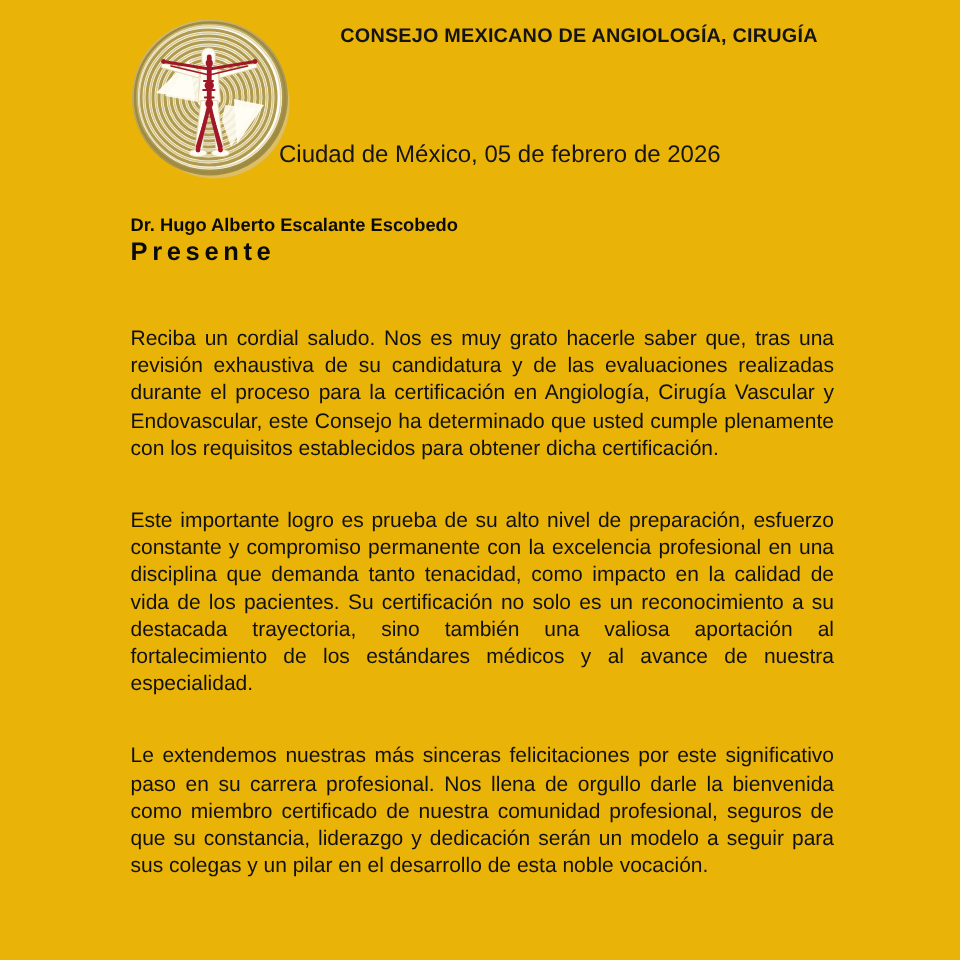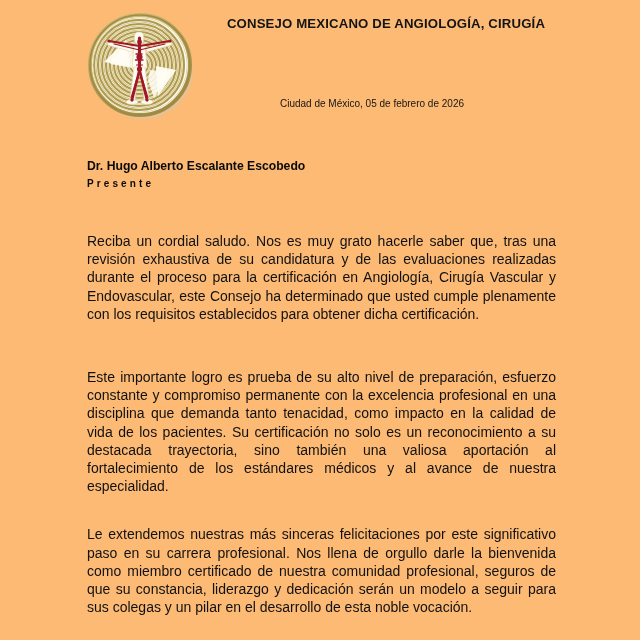--- a/index.html
+++ b/index.html
@@ -13,21 +13,21 @@
     overflow: hidden;
     font-family: "Liberation Sans", sans-serif;
     color: #000000;
     -webkit-font-smoothing: antialiased;
   }
 
   .page {
     position: relative;
     width: 640px;
     height: 640px;
-    background: #fdba74;
+    background: #eab308;
   }
 
   
   .letterhead {
     position: absolute;
     left: 0;
     top: 0;
     width: 640px;
     height: 130px;
   }
@@ -57,65 +57,65 @@
     letter-spacing: 0.15px;
     color: #141414;
   }
   .org-title .t-line { display: block; }
 
   .place-date {
     position: absolute;
     left: 186px;
     top: 96px;
     width: 372px;
-    text-align: center;
-    font-size: 10px;
+    text-align: left;
+    font-size: 16px;
     line-height: 16px;
     color: #151515;
   }
 
   
   .letter-body {
     position: absolute;
     left: 87px;
-    top: 158px;
+    top: 142px;
     width: 469px;
   }
 
   .addressee {
     margin: 0;
     padding: 0;
   }
   .addressee-name {
     display: block;
     font-size: 12.2px;
     font-weight: bold;
     line-height: 17px;
     color: #0b0b0b;
   }
   .addressee-salute {
     display: block;
-    font-size: 10px;
+    font-size: 17px;
     font-weight: bold;
     line-height: 17px;
     letter-spacing: 3.1px;
     color: #0b0b0b;
   }
 
   .para {
     margin: 0;
     font-size: 14px;
     line-height: 18.2px;
     text-align: justify;
     text-justify: inter-word;
     color: #111111;
     hyphens: none;
   }
   .para.p1 { margin-top: 40px; }
-  .para.p2 { margin-top: 45px; }
+  .para.p2 { margin-top: 30px; }
   .para.p3 { margin-top: 30px; }
 </style>
 </head>
 <body>
 
 <div class="page">
 
   <div class="letterhead">
 
     <div class="logo-wrap">

